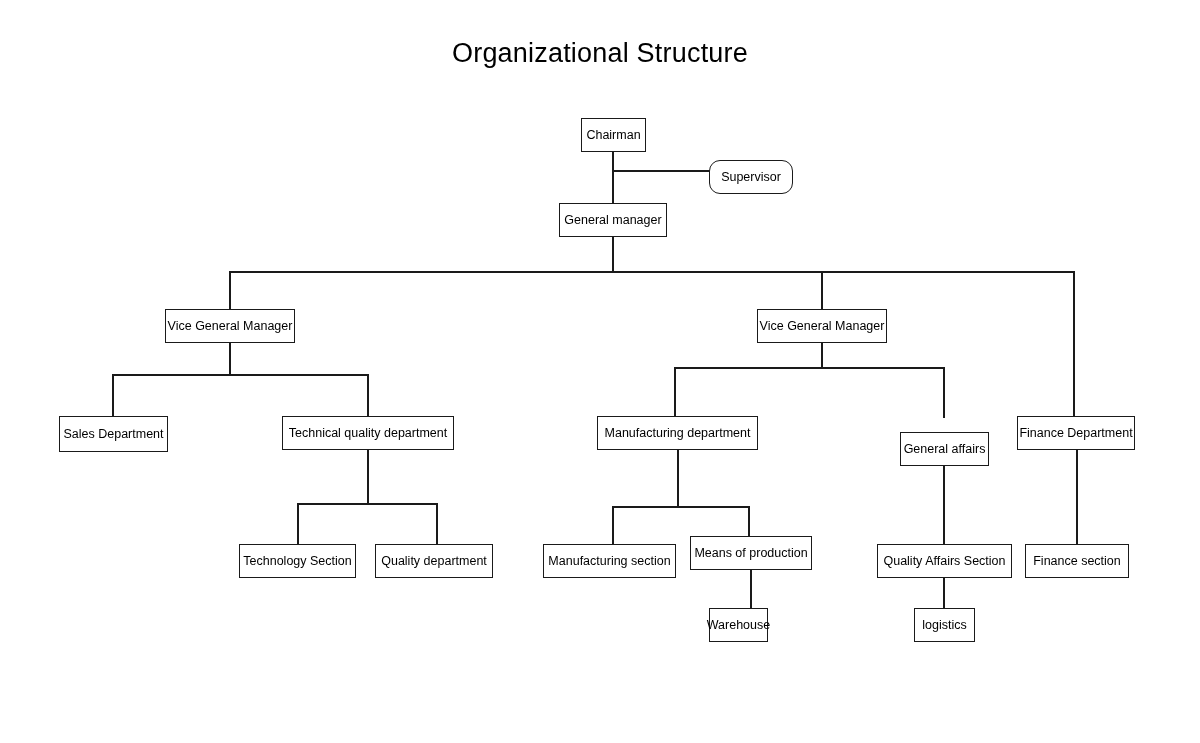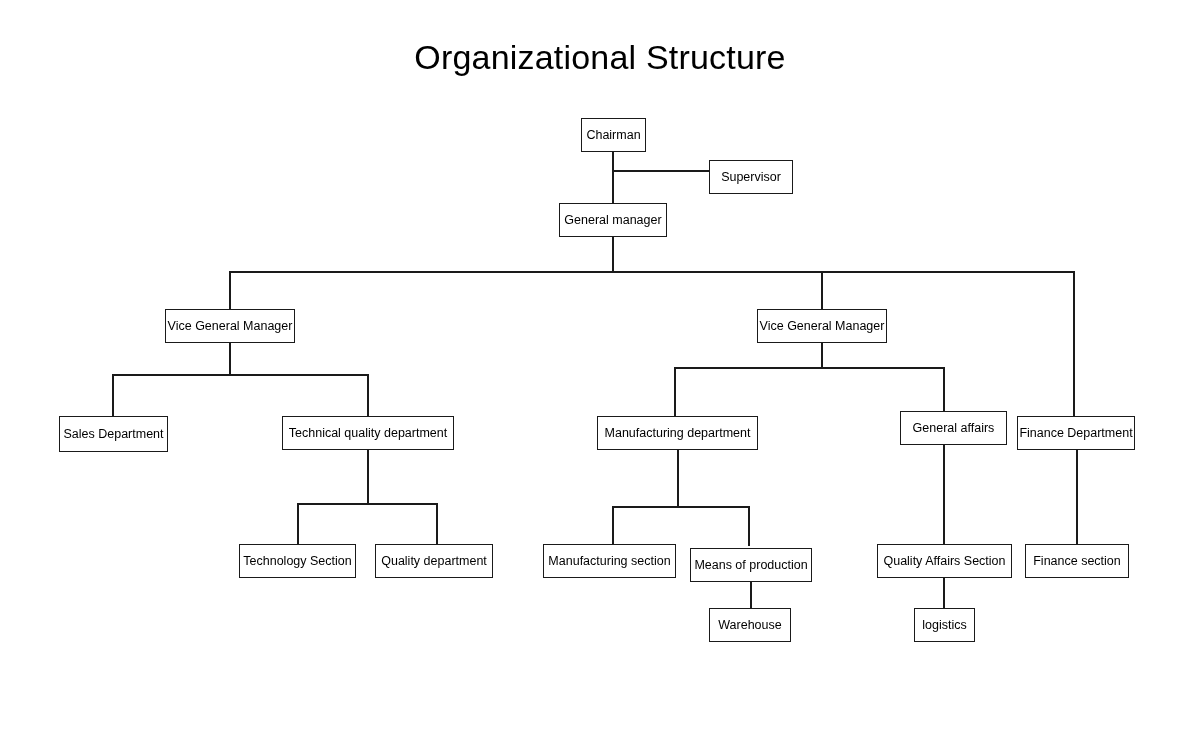--- a/index.html
+++ b/index.html
@@ -18,21 +18,21 @@
     height: 743px;
     background: #ffffff;
     overflow: hidden;
   }
   #chart-title {
     position: absolute;
     left: 0;
     top: 38px;
     width: 1200px;
     text-align: center;
-    font-size: 34px;
+    font-size: 27px;
     font-weight: 400;
     letter-spacing: 0.2px;
     color: #000000;
     white-space: nowrap;
   }
   .node {
     position: absolute;
     box-sizing: border-box;
     border: 1.6px solid #1a1a1a;
     background: #ffffff;
@@ -96,47 +96,47 @@
   <div class="edge v" style="left:943px; top:438px; height:108px;"></div>
 
   <div class="edge v" style="left:1076px; top:438px; height:108px;"></div>
 
   <div class="edge v" style="left:750px; top:566px; height:44px;"></div>
 
   <div class="edge v" style="left:943px; top:566px; height:44px;"></div>
 
   <div class="node" style="left:581px; top:118px; width:65px; height:22px;">Chairman</div>
 
-  <div class="node" style="left:709px; top:160px; width:84px; height:22px;">Supervisor</div>
+  <div class="node" style="left:709px; top:160px; width:84px; height:22px;border-radius:11px;">Supervisor</div>
 
   <div class="node" style="left:559px; top:203px; width:108px; height:22px;">General manager</div>
 
   <div class="node" style="left:165px; top:309px; width:130px; height:22px;">Vice General Manager</div>
 
   <div class="node" style="left:757px; top:309px; width:130px; height:22px;">Vice General Manager</div>
 
   <div class="node" style="left:59px; top:416px; width:109px; height:36px;">Sales Department</div>
 
   <div class="node" style="left:282px; top:416px; width:172px; height:22px;">Technical quality department</div>
 
   <div class="node" style="left:597px; top:416px; width:161px; height:22px;">Manufacturing department</div>
 
-  <div class="node" style="left:900px; top:411px; width:107px; height:22px;">General affairs</div>
+  <div class="node" style="left:900px; top:432px; width:89px; height:22px;">General affairs</div>
 
   <div class="node" style="left:1017px; top:416px; width:118px; height:22px;">Finance Department</div>
 
   <div class="node" style="left:239px; top:544px; width:117px; height:22px;">Technology Section</div>
 
   <div class="node" style="left:375px; top:544px; width:118px; height:22px;">Quality department</div>
 
   <div class="node" style="left:543px; top:544px; width:133px; height:22px;">Manufacturing section</div>
 
-  <div class="node" style="left:690px; top:548px; width:122px; height:22px;">Means of production</div>
+  <div class="node" style="left:690px; top:536px; width:122px; height:22px;">Means of production</div>
 
   <div class="node" style="left:877px; top:544px; width:135px; height:22px;">Quality Affairs Section</div>
 
   <div class="node" style="left:1025px; top:544px; width:104px; height:22px;">Finance section</div>
 
-  <div class="node" style="left:709px; top:608px; width:82px; height:22px;">Warehouse</div>
+  <div class="node" style="left:709px; top:608px; width:59px; height:22px;">Warehouse</div>
 
   <div class="node" style="left:914px; top:608px; width:61px; height:22px;">logistics</div>
 
 </div>
 
 </body></html>

